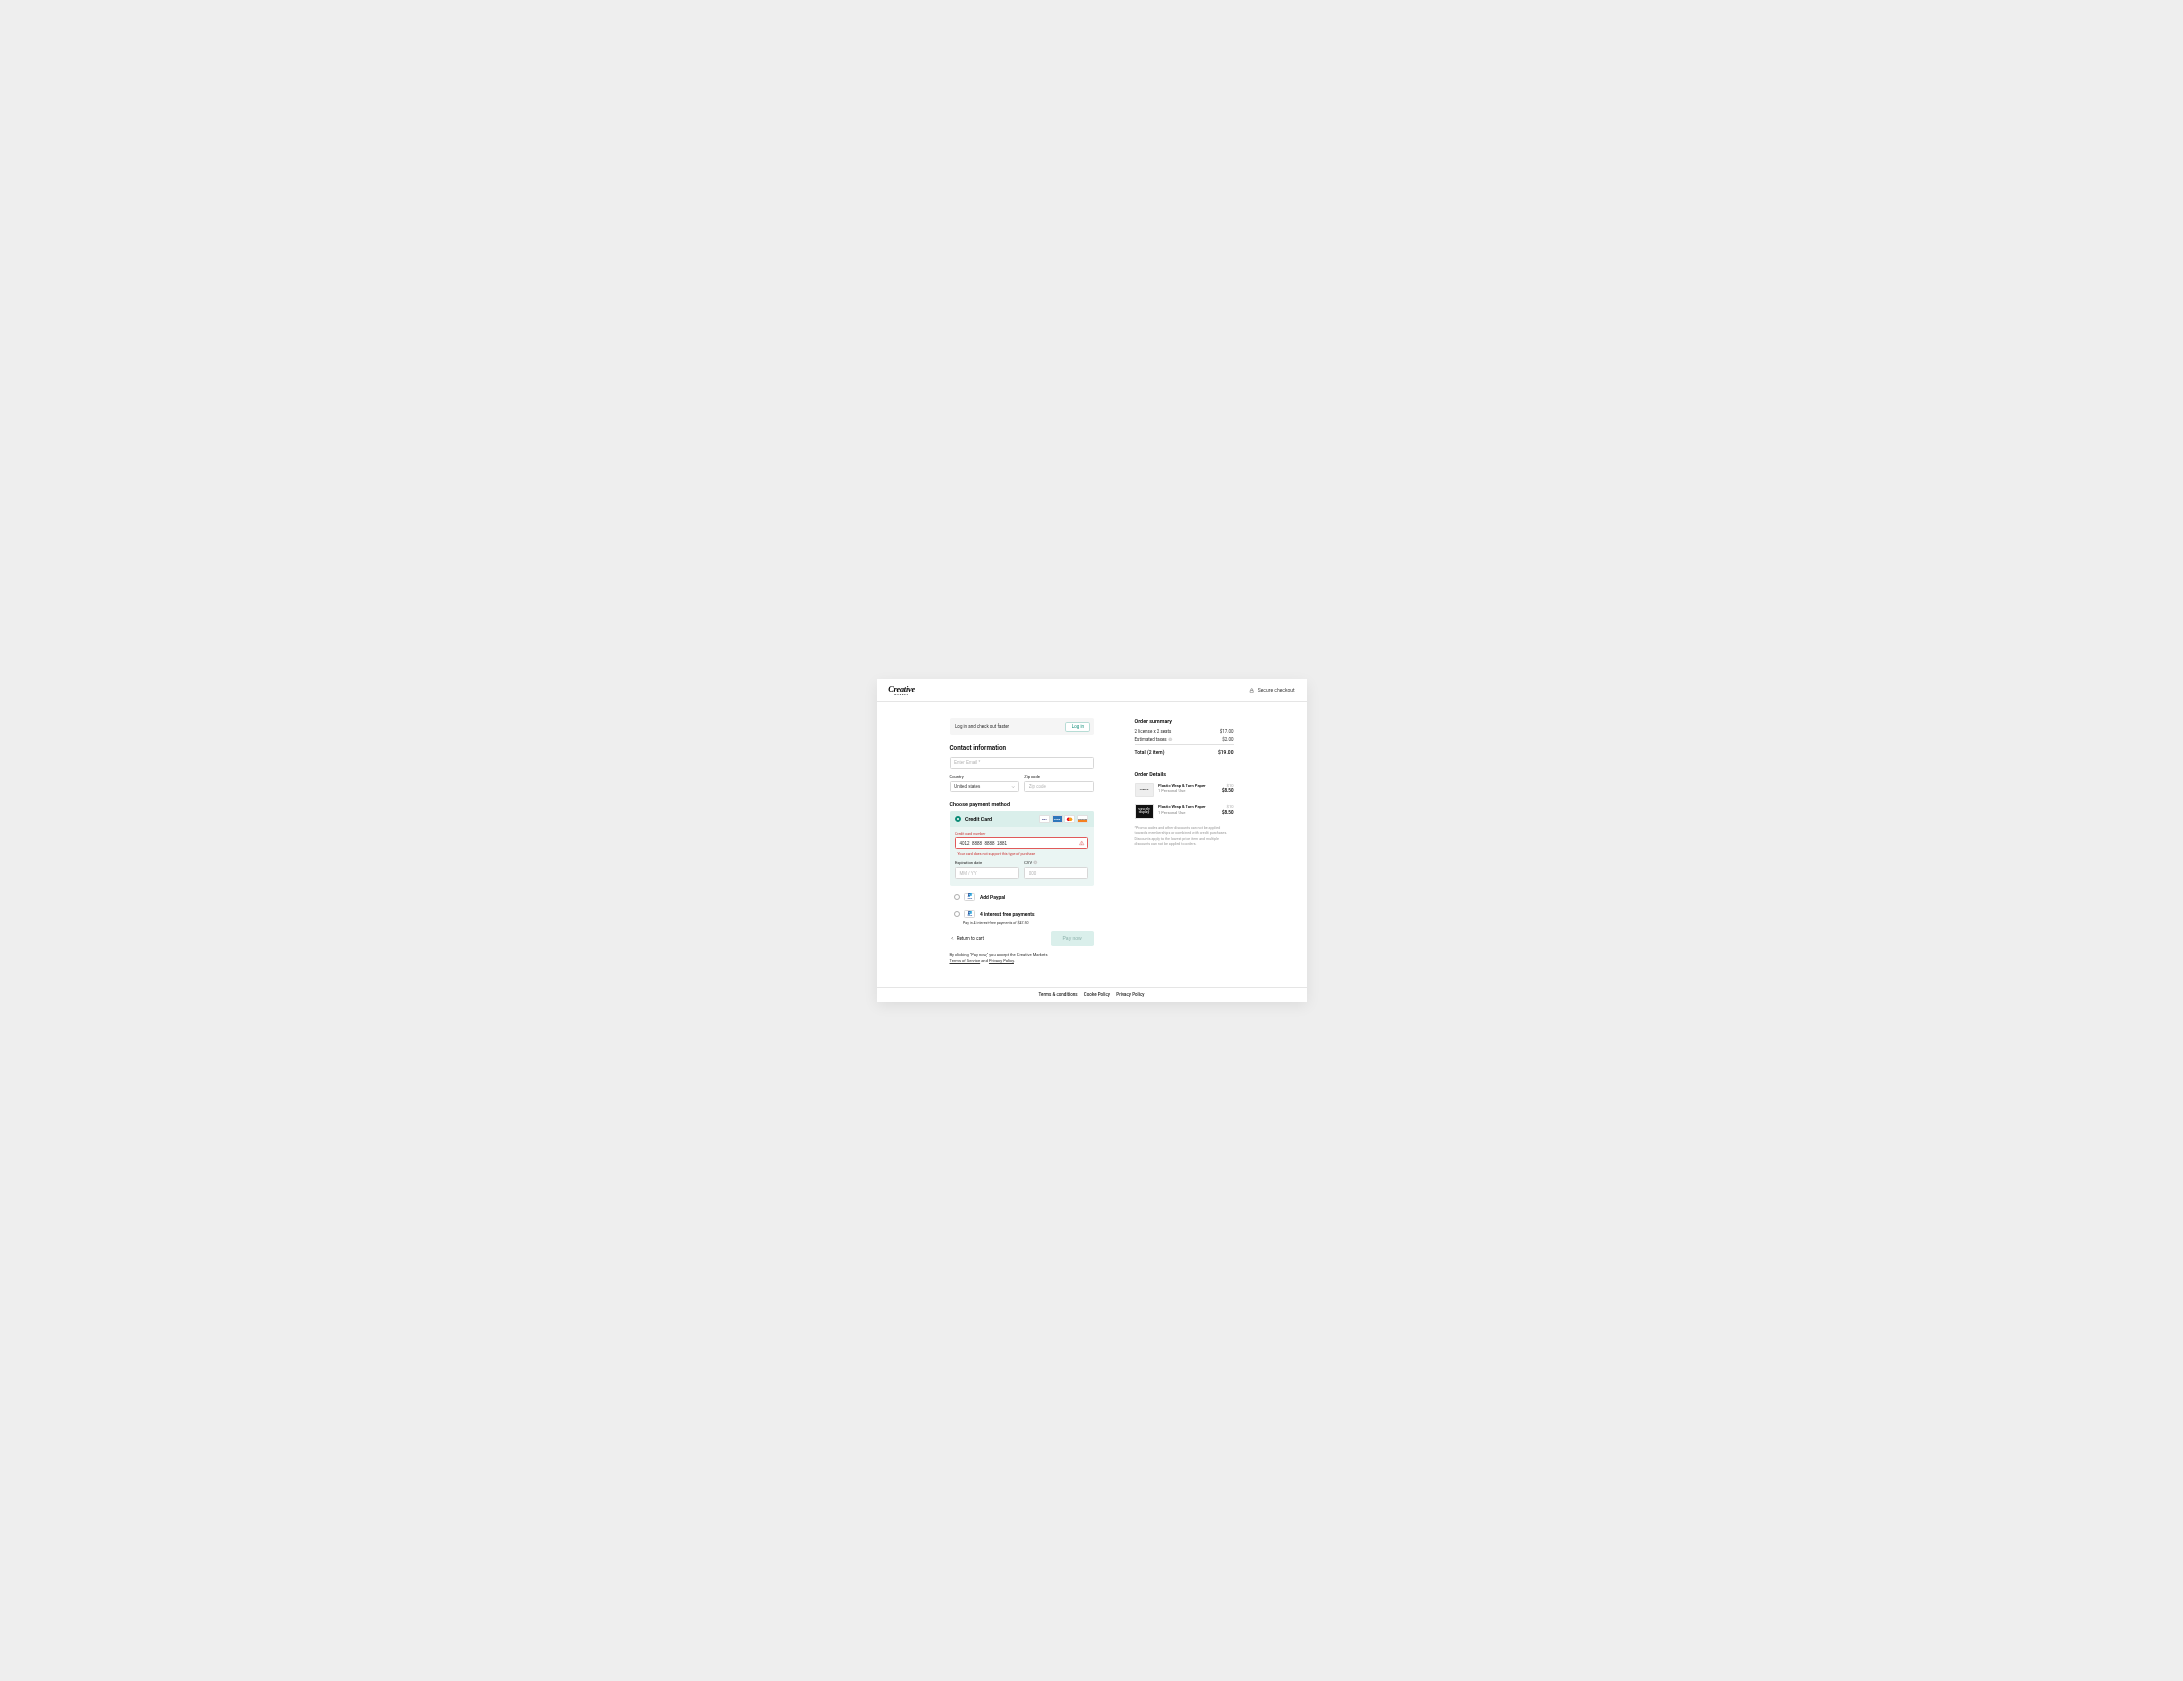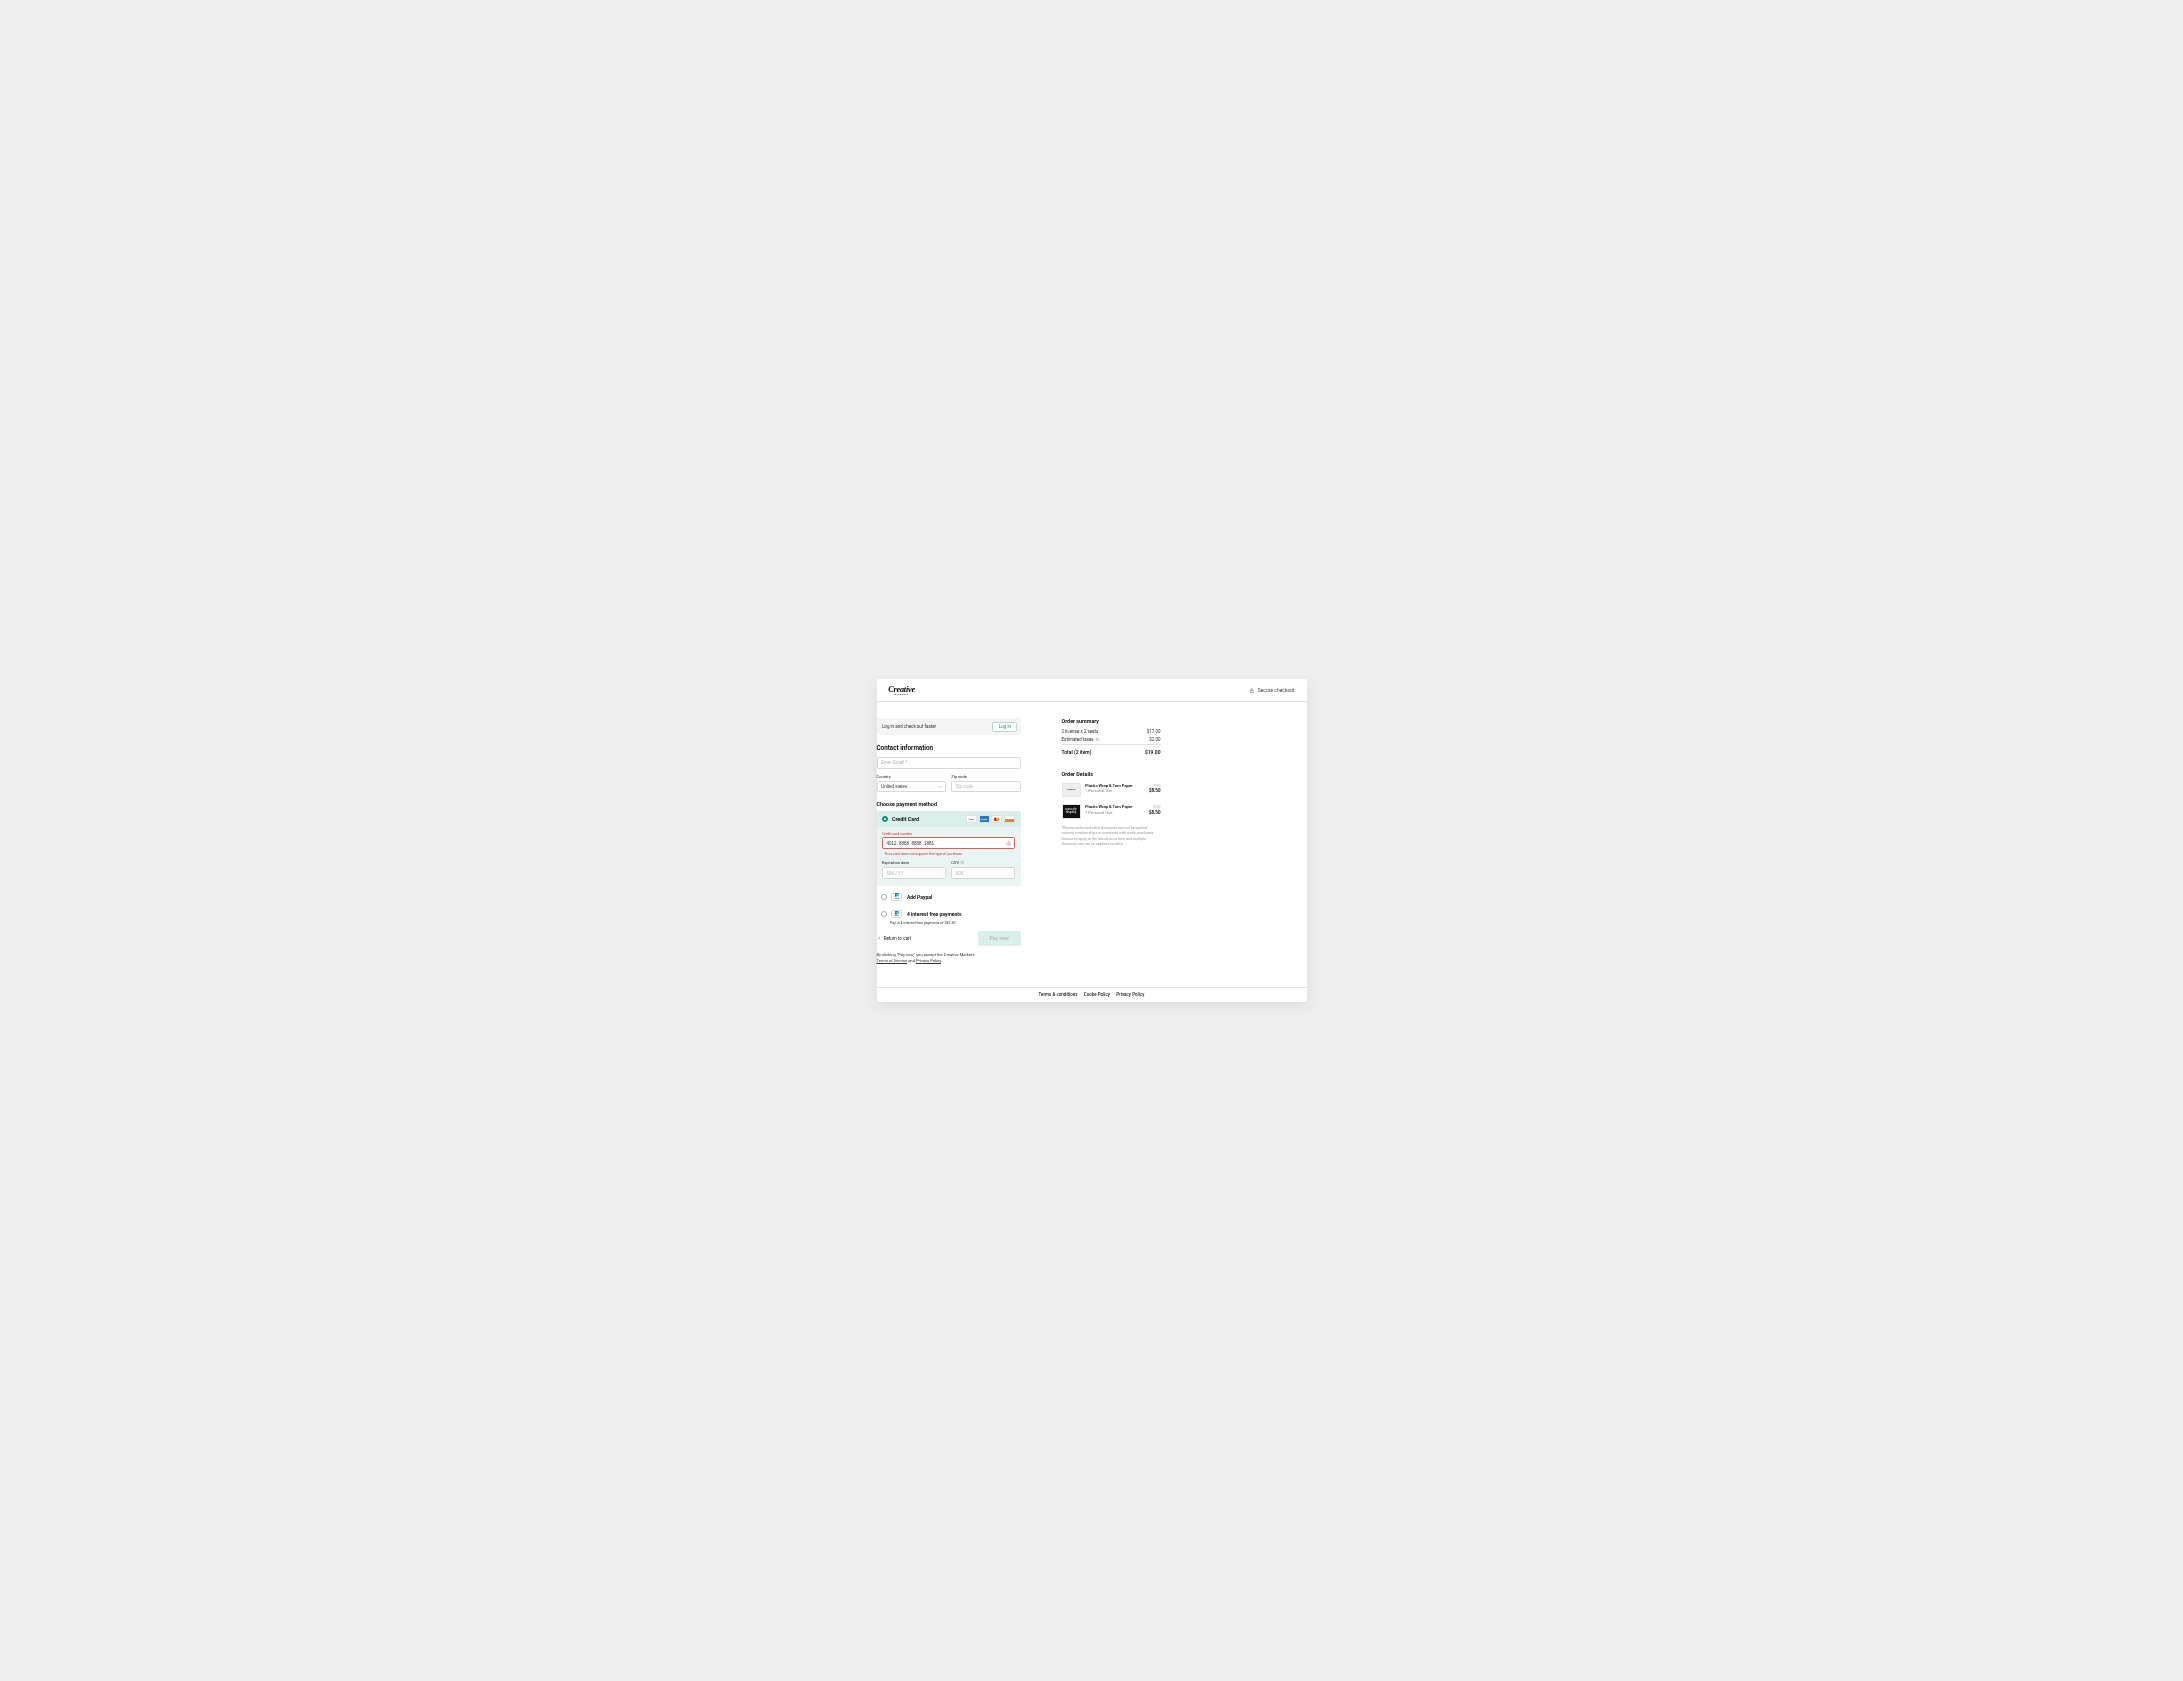--- a/index.html
+++ b/index.html
@@ -40,20 +40,21 @@
     margin-top: -0.9px;
   }
   .secure { display: flex; align-items: center; gap: 3.2px; font-size: 5px; color: #444; }
   .lock-icon { width: 5.4px; height: 5.4px; }
 
   
   .main {
     display: flex;
     gap: 41px;
     padding: 16px 0 22px;
+    justify-content: center;
   }
   .left { width: 144px; }
   .right { width: 99px; }
 
   
   .login-banner {
     background: #f5f5f5;
     border-radius: 1.8px;
     padding: 3.2px 3.2px 3.2px 5.4px;
     display: flex;

